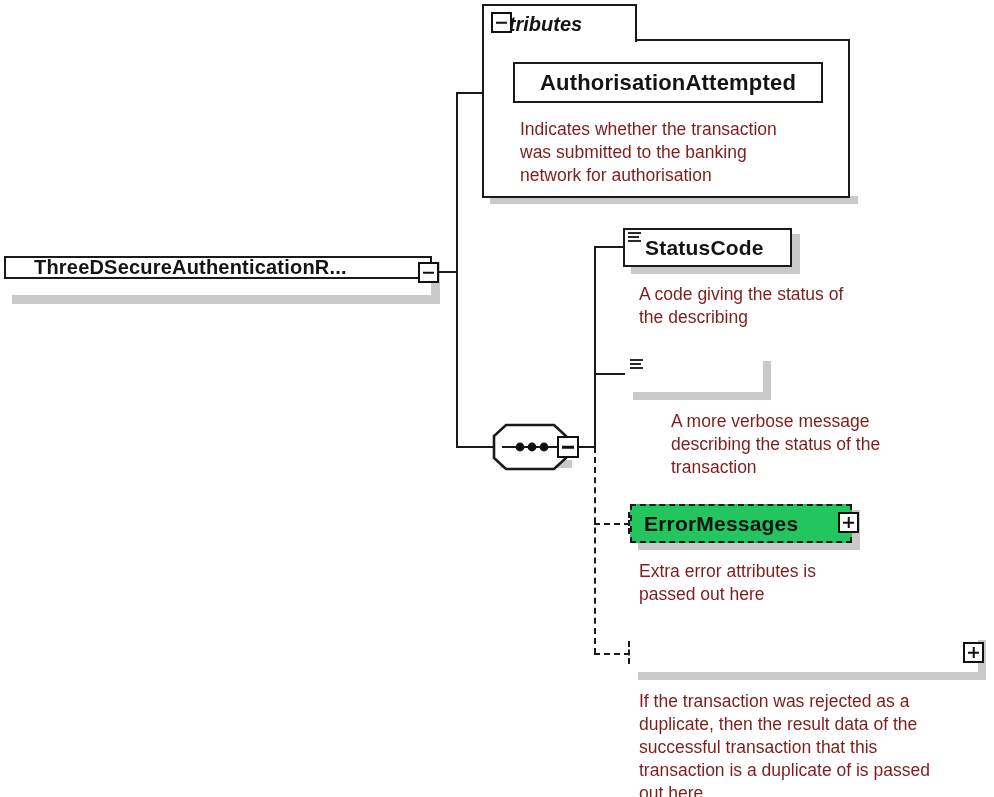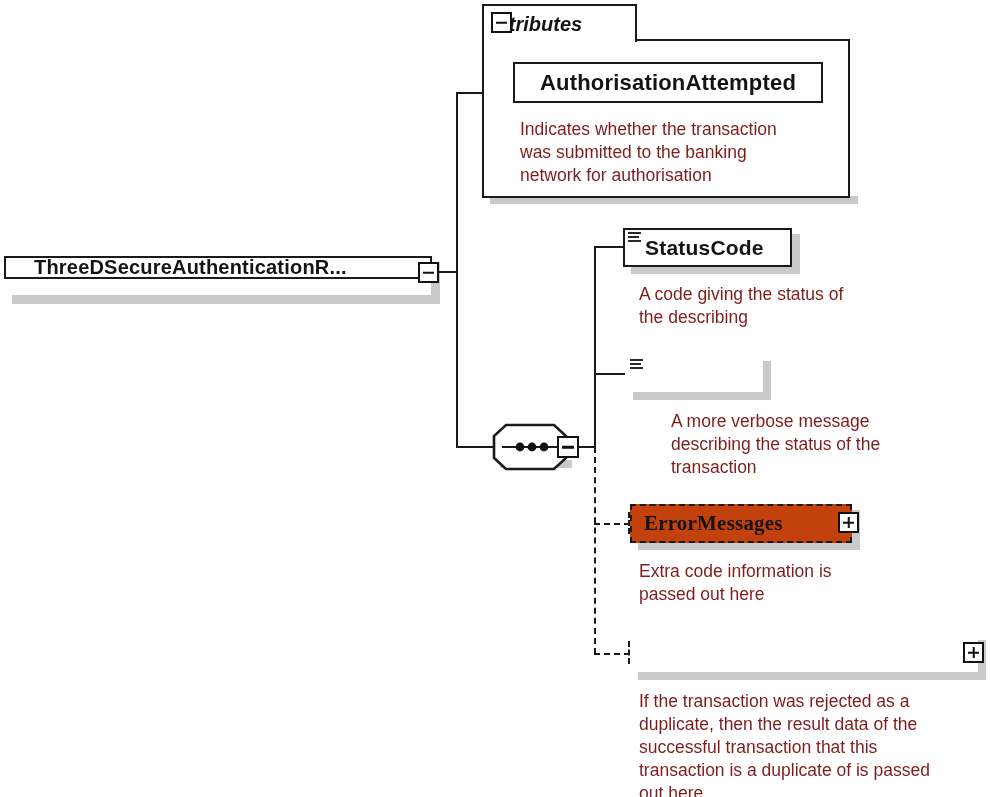--- a/index.html
+++ b/index.html
@@ -44,25 +44,24 @@
   
   .elem-node {
     border: 2px solid #1a1a1a;
     padding-left: 20px;
   }
   .elem-node .node-label { font-size: 21px; }
 
   
   .opt-node {
     border: 2px dashed #1a1a1a;
-    background: #c2410c;
+    background: #22c55e;
     padding-left: 12px;
     padding-right: 4px;
     justify-content: flex-start;
-    font-family: Liberation Serif, serif;
   }
   .opt-node .node-label { font-size: 21px; }
 
   
   #root-node .node-label { font-size: 20px; }
 
   
   .attr-tab {
     position: absolute;
     box-sizing: border-box;
@@ -265,21 +264,21 @@
   <div class="desc" style="left:639px; top:410px; width:270px;margin-left:32px;">A more verbose message
 describing the status of the
 transaction</div>
 
   <div class="shadow" style="left:638px; top:542px; width:222px; height:8px;"></div>
   <div class="shadow" style="left:852px; top:510px; width:8px; height:36px;"></div>
   <div class="node opt-node" style="left:630px; top:504px; width:222px; height:39px; z-index:5;">
     <span class="node-label">ErrorMessages</span>
   </div>
   <div class="toggle plus" style="left:838px; top:512px;"></div>
-  <div class="desc" style="left:639px; top:560px; width:260px;">Extra code information is
+  <div class="desc" style="left:639px; top:560px; width:260px;">Extra error attributes is
 passed out here</div>
 
   <div class="shadow" style="left:638px; top:672px; width:348px; height:8px;"></div>
   <div class="shadow" style="left:978px; top:640px; width:8px; height:36px;"></div>
   <div class="toggle plus" style="left:963px; top:642px;"></div>
   <div class="desc" style="left:639px; top:690px; width:330px;">If the transaction was rejected as a
 duplicate, then the result data of the
 successful transaction that this
 transaction is a duplicate of is passed
 out here</div>

